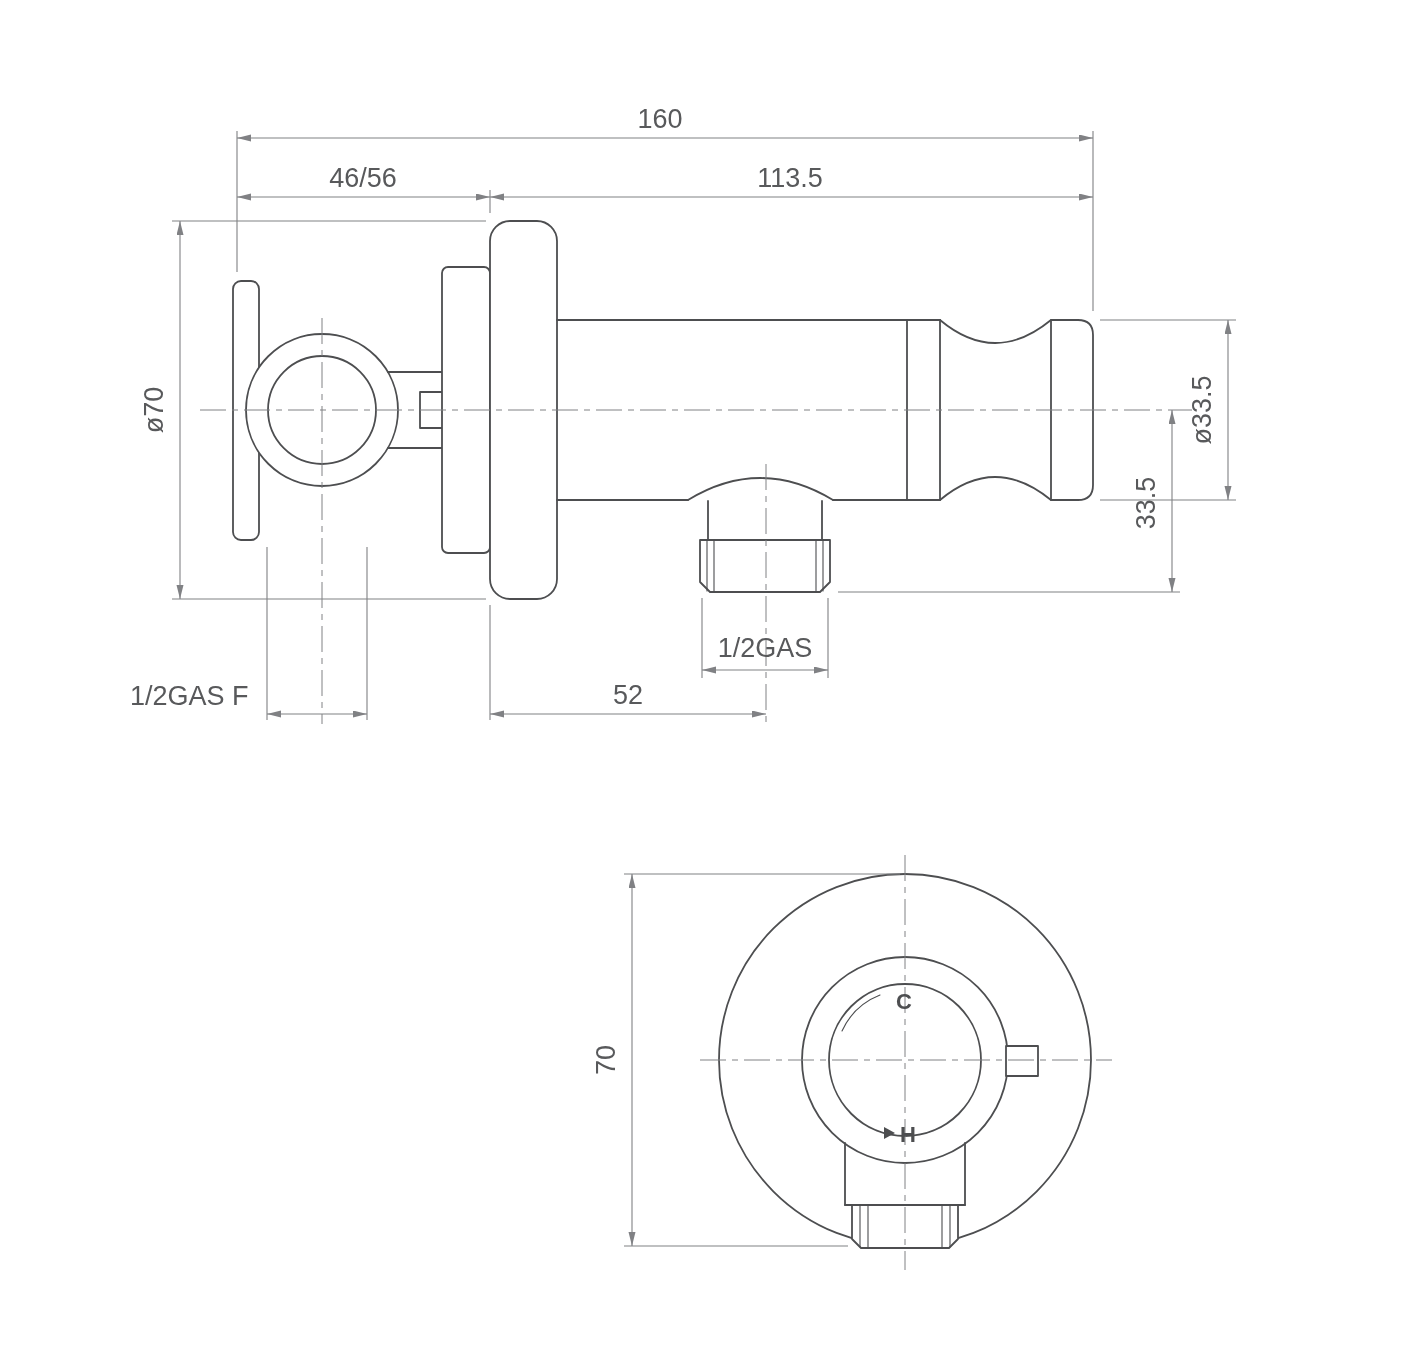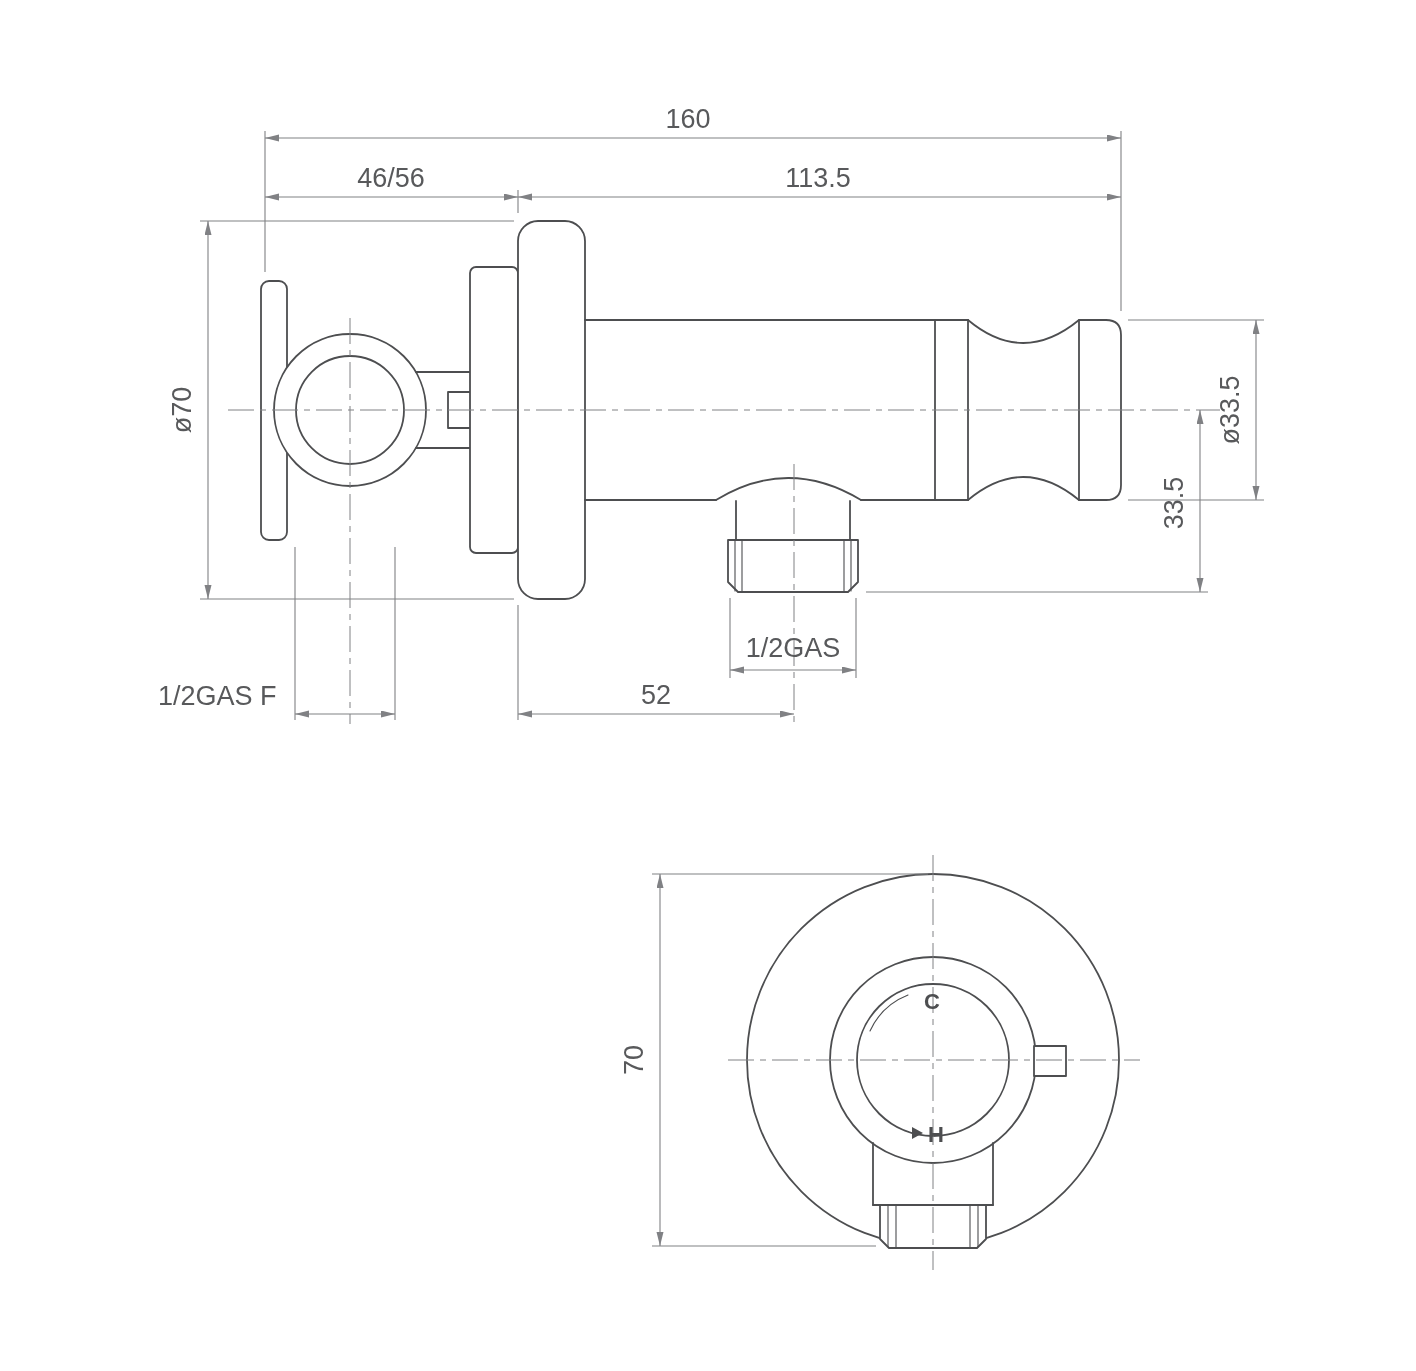--- a/index.html
+++ b/index.html
@@ -2,21 +2,20 @@
 <html><head>
 <meta charset="utf-8">
 <style>
   html,body { margin:0; padding:0; background:#ffffff; }
   .page {
     position:relative;
     width:1340px; height:1371px;
     background:#ffffff;
     font-family:"Liberation Sans", sans-serif;
     overflow:hidden;
-    padding-left:28px;
   }
   svg { display:block; }
   .geo   { fill:none; stroke:#4d4e50; stroke-width:1.8; stroke-linecap:round; stroke-linejoin:round; }
   .geo-f { fill:#ffffff; stroke:#4d4e50; stroke-width:1.8; stroke-linejoin:round; }
   .thin  { stroke-width:1.1; }
   .dim   { fill:none; stroke:#808184; stroke-width:1.1; }
   .cl    { fill:none; stroke:#808184; stroke-width:1; stroke-dasharray:26 6 6 6; }
   .dim-text {
     fill:#58595b;
     font-family:"Liberation Sans", sans-serif;

